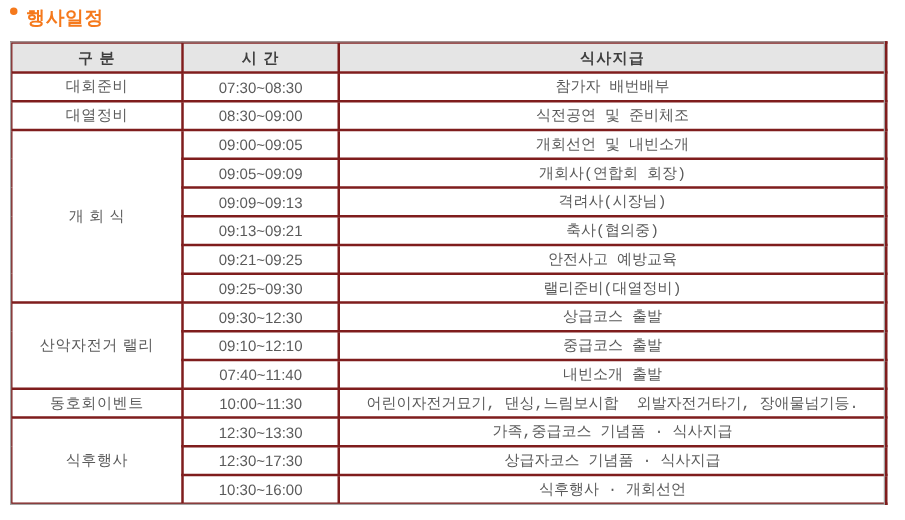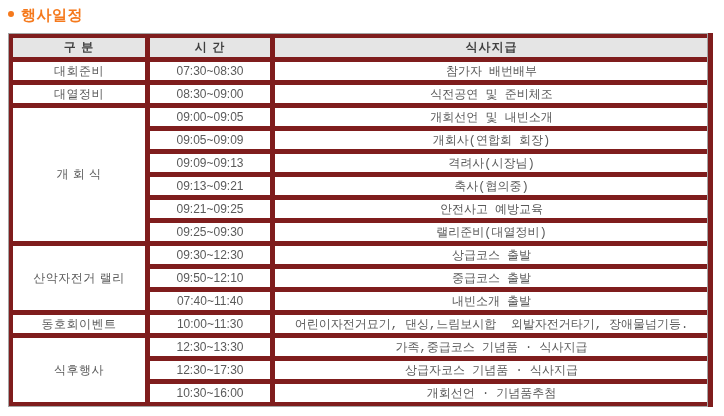--- a/index.html
+++ b/index.html
@@ -8,21 +8,20 @@
     background: #ffffff;
     font-family: "Liberation Sans", "DejaVu Sans", sans-serif;
     position: relative;
     overflow: hidden;
   }
   
   .title-row {
     position: absolute;
     left: 8px; top: 6px;
     display: flex;
-    align-items: center;
     gap: 7px;
   }
   .bullet-ring {
     width: 6px; height: 6px;
     border: 3px solid #f5791c;
     border-radius: 50%;
     background: #ffffff;
     flex: 0 0 auto;
   }
   .page-title {
@@ -47,21 +46,21 @@
   .table-outline {
     position: absolute;
     inset: 0;
     border: 1px solid #a5a5a5;
     pointer-events: none;
   }
   col.c-cat  { width: 137px; }
   col.c-time { width: 125px; }
   col.c-body { width: 438px; }
   th, td {
-    border: 5px solid #7f1d1d;
+    border: 2px solid #7f1d1d;
     text-align: center;
     vertical-align: middle;
     font-size: 12px;
     overflow: hidden;
   }
   th {
     height: 24px;
     background: #e5e5e5;
     color: #3f3f3f;
     font-weight: bold;
@@ -132,21 +131,21 @@
         <tr>
           <td class="time">09:25~09:30</td>
           <td class="content">랠리준비(대열정비)</td>
         </tr>
         <tr>
           <td class="cat" rowspan="3">산악자전거 랠리</td>
           <td class="time">09:30~12:30</td>
           <td class="content">상급코스 출발</td>
         </tr>
         <tr>
-          <td class="time">09:50~12:10</td>
+          <td class="time">09:10~12:10</td>
           <td class="content">중급코스 출발</td>
         </tr>
         <tr>
           <td class="time">07:40~11:40</td>
           <td class="content">내빈소개 출발</td>
         </tr>
         <tr>
           <td class="cat" rowspan="1">동호회이벤트</td>
           <td class="time">10:00~11:30</td>
           <td class="content">어린이자전거묘기, 댄싱,느림보시합  외발자전거타기, 장애물넘기등.</td>
@@ -155,18 +154,18 @@
           <td class="cat" rowspan="3">식후행사</td>
           <td class="time">12:30~13:30</td>
           <td class="content">가족,중급코스 기념품 · 식사지급</td>
         </tr>
         <tr>
           <td class="time">12:30~17:30</td>
           <td class="content">상급자코스 기념품 · 식사지급</td>
         </tr>
         <tr>
           <td class="time">10:30~16:00</td>
-          <td class="content">개회선언 · 기념품추첨</td>
+          <td class="content">식후행사 · 개회선언</td>
         </tr>
       </tbody>
   </table>
   <div class="table-outline"></div>
 </div>
 
 </body></html>

